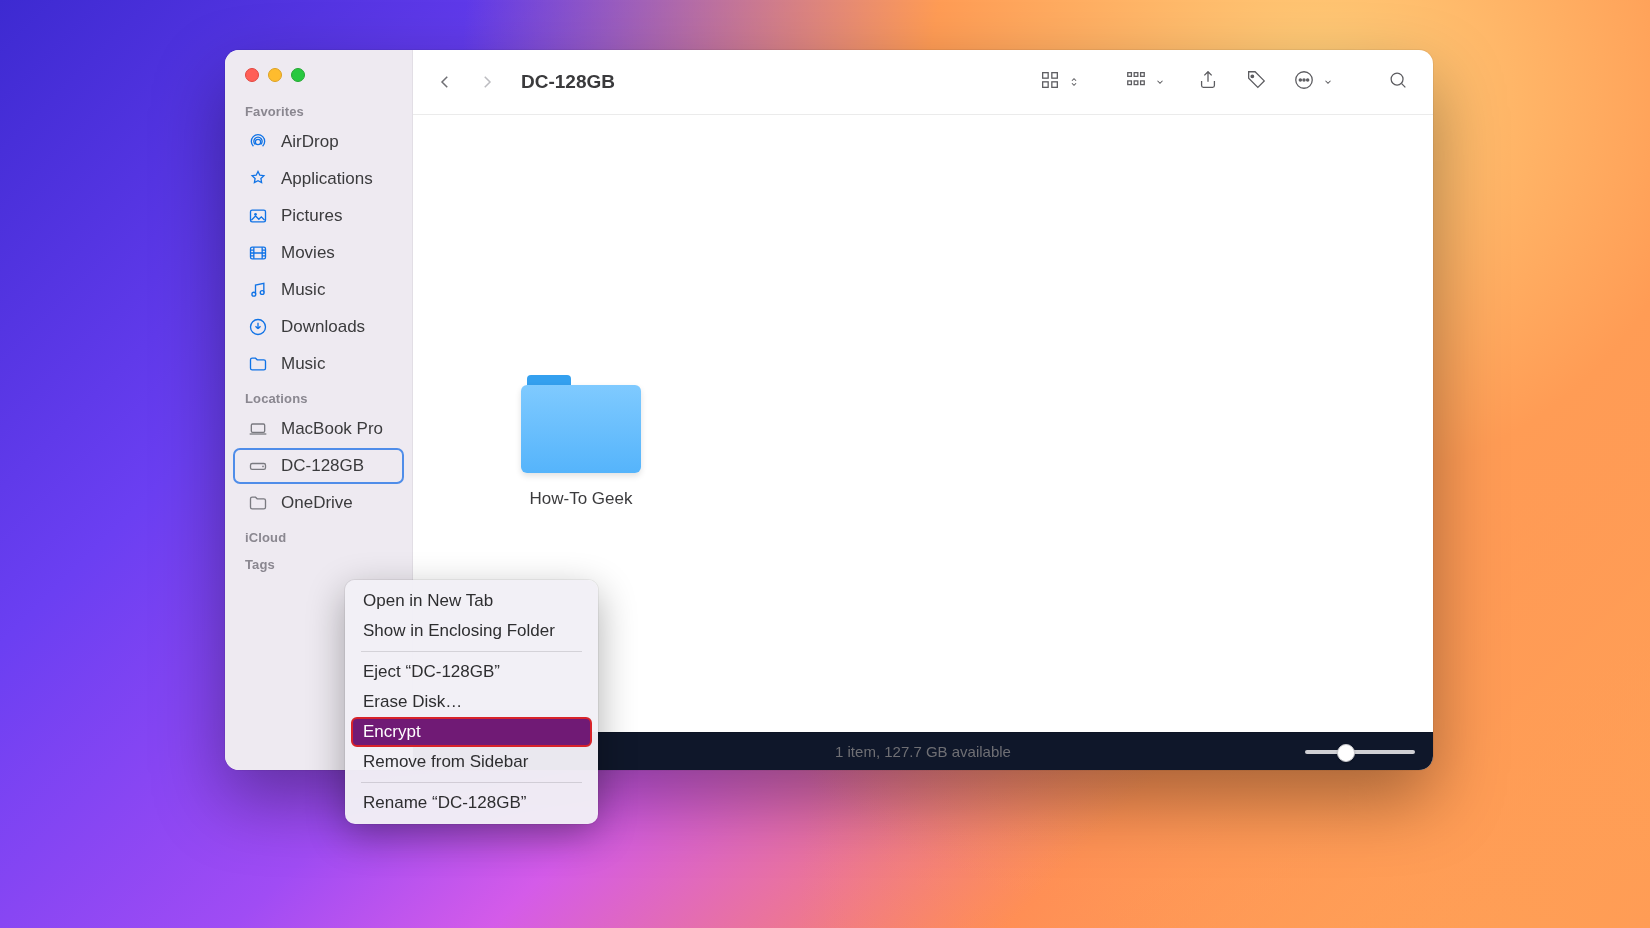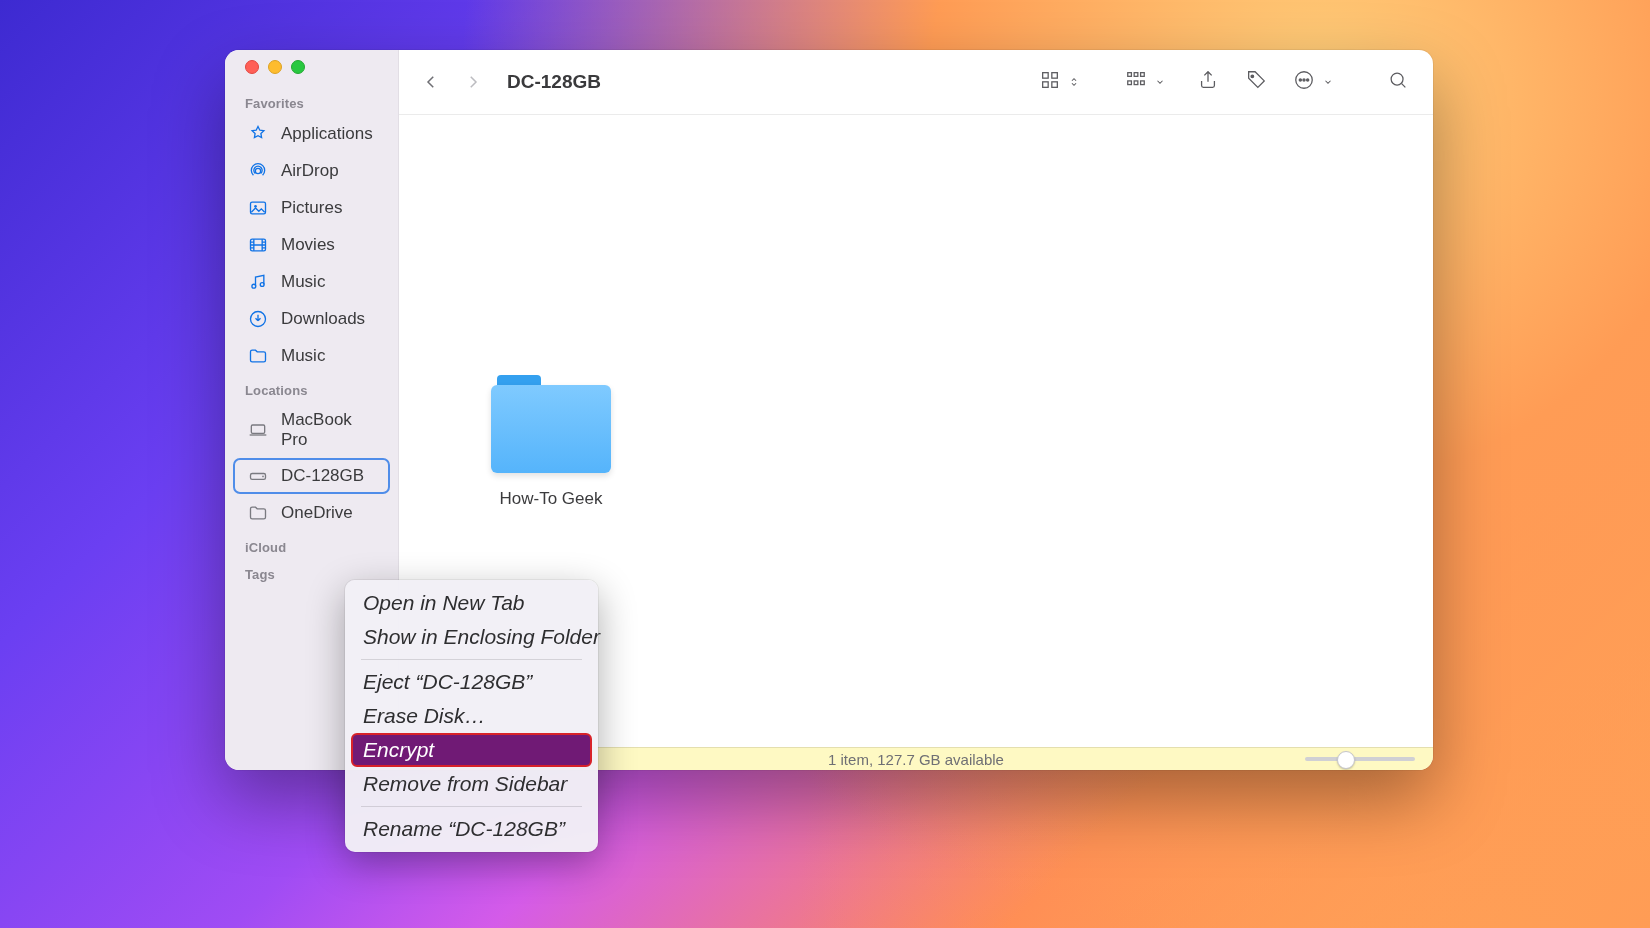--- a/index.html
+++ b/index.html
@@ -21,25 +21,25 @@
       width: 1208px; height: 720px;
       border-radius: 14px;
       background: #fff;
       box-shadow: 0 30px 70px rgba(0,0,0,.35), 0 0 0 1px rgba(0,0,0,.05);
       display: flex;
       overflow: hidden;
     }
 
     
     .sidebar {
-      width: 174px;
+      width: 188px;
       background: rgba(236,232,240,.9);
       backdrop-filter: blur(20px);
       border-right: 1px solid rgba(0,0,0,.05);
-      padding-top: 4px;
+      padding-top: 12px;
       position: relative;
     }
     .traffic-lights { display:flex; gap:9px; padding: 6px 0 14px 20px; }
     .traffic-lights span { width:14px; height:14px; border-radius:50%; display:block; }
     .tl-close { background:#ff5f57; border:1px solid #e14640; }
     .tl-min   { background:#febc2e; border:1px solid #dba123; }
     .tl-max   { background:#28c840; border:1px solid #24a733; }
 
     .sb-section-header { font-size:13px; font-weight:600; color:#8a8790; padding: 8px 20px 4px; letter-spacing:.01em; }
 
@@ -65,79 +65,79 @@
     .nav-btn svg{width:18px;height:18px;stroke:#6f6f74;fill:none;stroke-width:2;}
     .nav-btn.disabled svg{stroke:#bcbcc0;}
     .title { font-size:19px; font-weight:600; color:#3a3a3c; margin-left:6px; }
     .spacer{flex:1;}
     .tb-btn { width:34px; height:30px; display:flex; align-items:center; justify-content:center; color:#5c5c60; position:relative;}
     .tb-btn svg{width:22px;height:22px;stroke:#5c5c60;fill:none;stroke-width:1.4;}
     .tb-group{display:flex;align-items:center;gap:2px;}
     .chev{width:10px;height:10px;}
 
     .content { flex:1; position:relative; overflow:hidden; }
-    .folder-item { position:absolute; left:72px; top:260px; width:160px; text-align:center; }
+    .folder-item { position:absolute; left:88px; top:260px; width:160px; text-align:center; }
     .folder-icon { width:120px; height:98px; margin:0 auto 16px; position:relative; }
     .folder-icon .tab { position:absolute; top:0; left:6px; width:44px; height:16px; background:#34a0ef; border-radius:4px 4px 0 0; }
     .folder-icon .body { position:absolute; top:10px; left:0; right:0; bottom:0;
       background: linear-gradient(#7fcaff,#55b4fb); border-radius:6px;
       box-shadow: 0 3px 6px rgba(0,0,0,.12); }
     .folder-label{font-size:17px; color:#3b3b3d;}
 
     .statusbar {
-      height:23px; border-top:1px solid rgba(0,0,0,.1);
+      height:38px; border-top:1px solid rgba(0,0,0,.1);
       display:flex; align-items:center; justify-content:center;
-      font-size:15px; color:#6f6f74; position:relative; background:#fef9c3;
+      font-size:15px; color:#6f6f74; position:relative; background:#0f172a;
     }
     .zoom-slider{ position:absolute; right:18px; width:110px; height:4px; background:#d0d0d4; border-radius:2px;}
     .zoom-slider::after{content:""; position:absolute; left:32px; top:-6px; width:16px; height:16px; border-radius:50%; background:#fff; border:1px solid #c5c5ca; box-shadow:0 1px 2px rgba(0,0,0,.2);}
 
     
     .context-menu {
       position:absolute; left:345px; top:580px; width:253px;
       background:rgba(242,240,246,.97);
       border-radius:10px;
       box-shadow: 0 12px 38px rgba(0,0,0,.32), 0 0 0 1px rgba(0,0,0,.06);
       padding:6px;
     }
-    .cm-item { font-size:21px; color:#2e2e30; padding:5px 12px; border-radius:6px; white-space:nowrap;font-style:italic;}
+    .cm-item { font-size:17px; color:#2e2e30; padding:5px 12px; border-radius:6px; white-space:nowrap;}
     .cm-item.highlight { background:#701a75; color:#fff; border:2px solid #d8232a; padding:3px 10px;}
     .cm-sep { height:1px; background:rgba(0,0,0,.12); margin:5px 10px; }
   </style>
 </head>
 <body>
 
 <div class="finder-window">
 
   <div class="sidebar">
     <div class="traffic-lights">
       <span class="tl-close"></span>
       <span class="tl-min"></span>
       <span class="tl-max"></span>
     </div>
 
     <div class="sb-section-header">Favorites</div>
 
     <div class="sb-item">
       <span class="sb-icon">
           <svg viewBox="0 0 24 24">
-            <path class="blue-stroke" d="M12 3l2.2 4.5L19 8l-3.5 3.4.8 4.9L12 14l-4.3 2.3.8-4.9L5 8l4.8-.5z" fill="#1073e6" stroke="none"></path>
-          </svg>
-        </span>
-      <span>Applications</span>
-    </div>
-    <div class="sb-item">
-      <span class="sb-icon">
-          <svg viewBox="0 0 24 24">
             <circle class="blue-stroke" cx="12" cy="12" r="3.2"></circle>
             <path class="blue-stroke" d="M6.5 17a8 8 0 1 1 11 0"></path>
             <path class="blue-stroke" d="M8.8 15a5 5 0 1 1 6.4 0"></path>
           </svg>
         </span>
       <span>AirDrop</span>
+    </div>
+    <div class="sb-item">
+      <span class="sb-icon">
+          <svg viewBox="0 0 24 24">
+            <path class="blue-stroke" d="M12 3l2.2 4.5L19 8l-3.5 3.4.8 4.9L12 14l-4.3 2.3.8-4.9L5 8l4.8-.5z" fill="#1073e6" stroke="none"></path>
+          </svg>
+        </span>
+      <span>Applications</span>
     </div>
     <div class="sb-item">
       <span class="sb-icon">
           <svg viewBox="0 0 24 24">
             <rect class="blue-stroke" x="3" y="5" width="18" height="14" rx="2"></rect>
             <circle cx="9" cy="10" r="1.6" fill="#1073e6"></circle>
             <path class="blue-stroke" d="M4 17l5-5 4 4 3-3 4 4"></path>
           </svg>
         </span>
       <span>Pictures</span>

